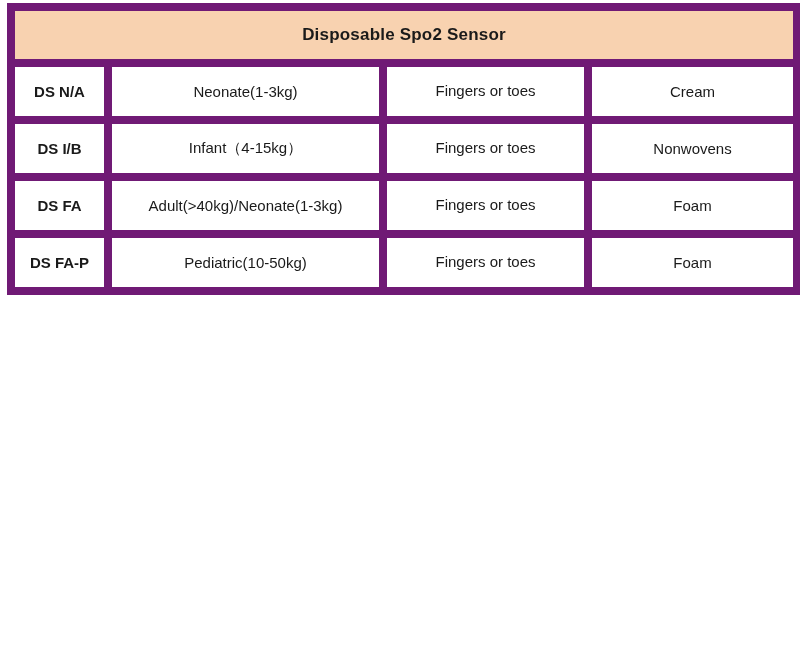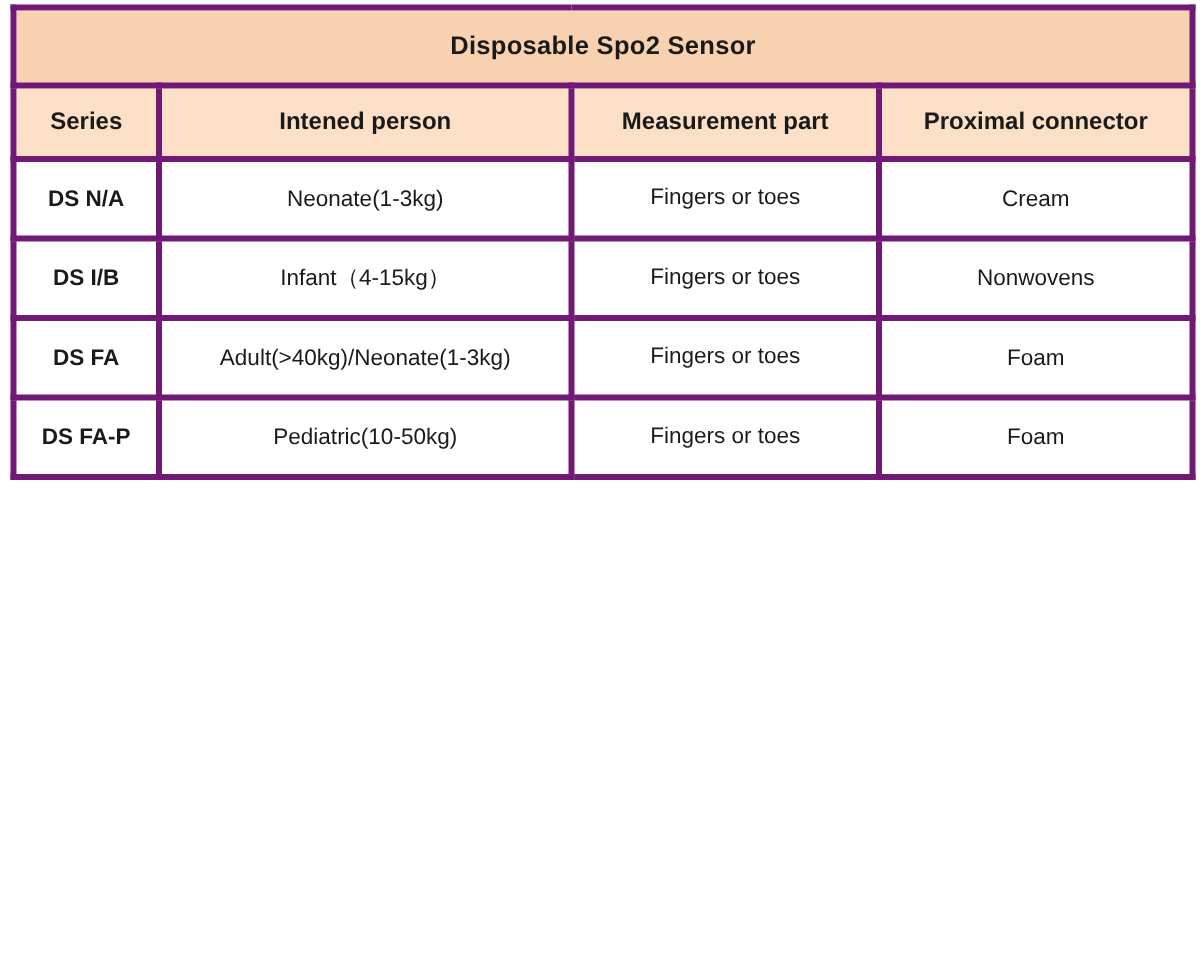--- a/index.html
+++ b/index.html
@@ -18,21 +18,21 @@
     height: 650px;
     padding: 3px 7px 4px 7px;
   }
   table.spec {
     border-collapse: collapse;
     table-layout: fixed;
     width: 786px;
     border: 3px solid #141414;
   }
   table.spec th, table.spec td {
-    border: 4px solid #701a75;
+    border: 8px solid #701a75;
     text-align: center;
     vertical-align: middle;
     padding: 2px 4px;
     overflow: hidden;
   }
   th.title-cell {
     background: var(--title-bg, #f8d2b0);
     height: 44px;
     font-size: 17px;
     font-weight: bold;
@@ -69,26 +69,20 @@
     <colgroup>
       <col class="c-series">
         <col class="c-person">
         <col class="c-part">
         <col class="c-conn">
     </colgroup>
     <tbody>
       <tr>
         <th class="title-cell" colspan="4">Disposable Spo2 Sensor</th>
       </tr>
-      <tr class="header-row">
-        <th>Series</th>
-        <th>Intened person</th>
-        <th>Measurement part</th>
-        <th>Proximal connector</th>
-      </tr>
 
       <tr class="data-row">
         <td class="series-cell">DS N/A</td>
         <td class="person-cell">Neonate(1-3kg)</td>
         <td class="part-cell">Fingers or toes</td>
         <td class="conn-cell">Cream</td>
       </tr>
       <tr class="data-row">
         <td class="series-cell">DS I/B</td>
         <td class="person-cell">Infant（4-15kg）</td>

